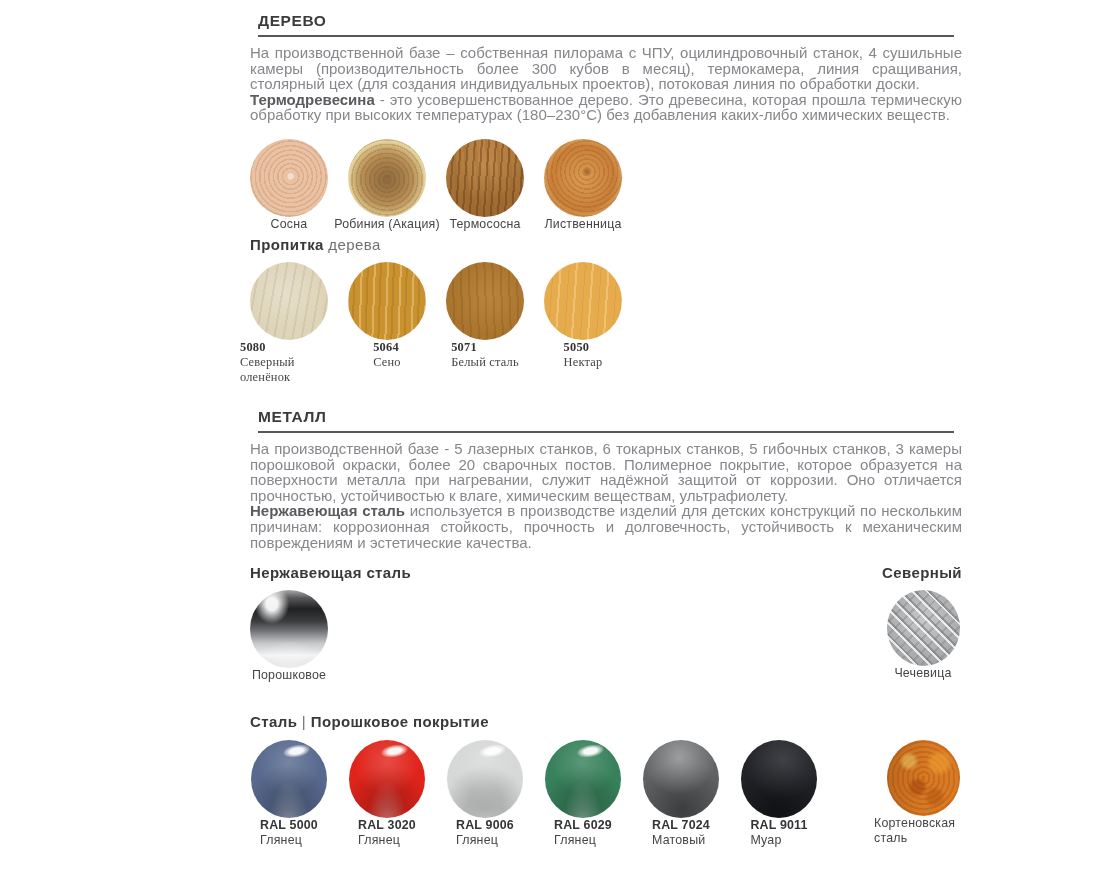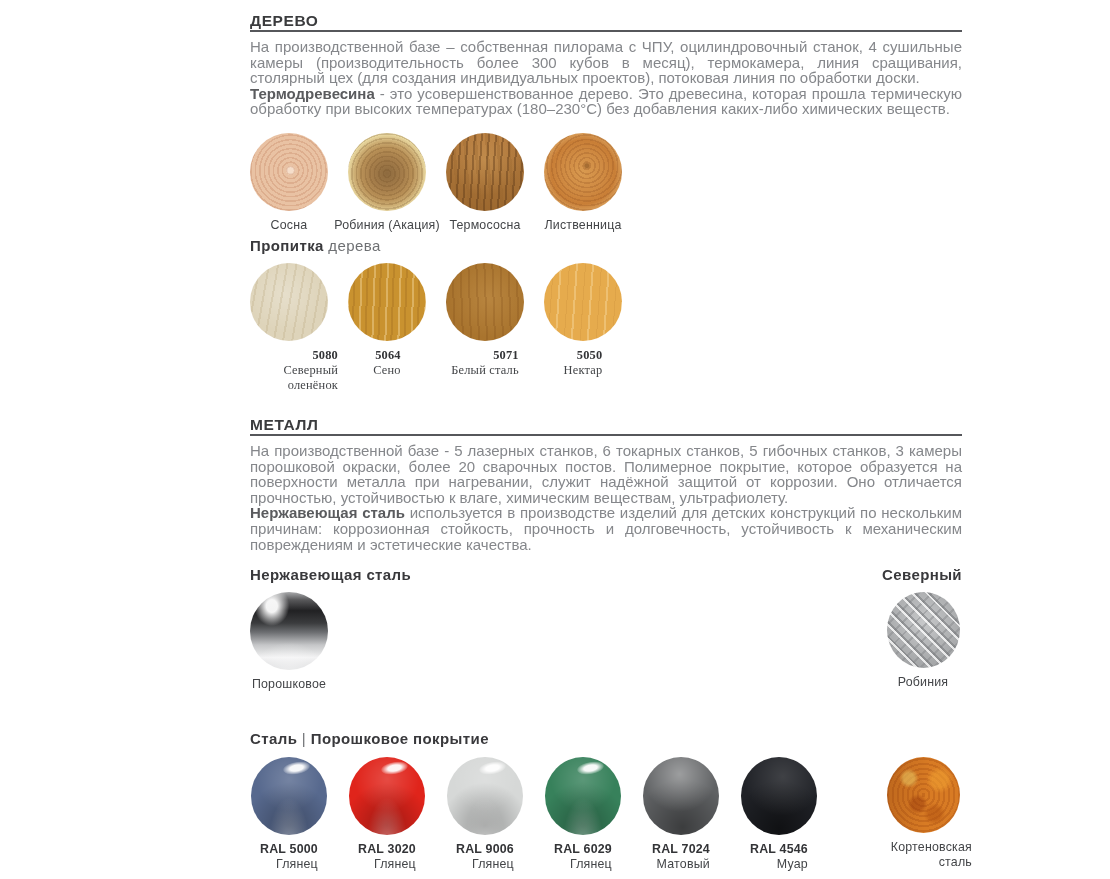--- a/index.html
+++ b/index.html
@@ -6,21 +6,21 @@
   body{
     width:1110px;height:879px;background:#ffffff;overflow:hidden;position:relative;
     font-family:"Liberation Sans","DejaVu Sans",sans-serif;
     -webkit-font-smoothing:antialiased;
   }
   .content{position:absolute;left:250px;top:0;width:712px;}
 
   
   .sec-title{
     font-size:15.5px;font-weight:bold;color:#3a3b3d;letter-spacing:.6px;
-    border-bottom:2px solid #56575b;margin:0;
+    padding-bottom:5px;border-bottom:2px solid #56575b;margin:8px;
   }
   .sec-title.first{margin-top:12px;}
   .sec-title.metal{margin-top:23px;}
 
   
   .para{
     font-size:15px;line-height:15.6px;color:#85878b;text-align:justify;margin:0;
   }
   .para.p-top{margin-top:7px;}
   .para b{color:#5a5b5e;font-weight:bold;}
@@ -29,21 +29,21 @@
   .sub-title{
     font-size:15px;color:#39393c;font-weight:600;letter-spacing:.4px;margin:0;
   }
   .sub-title .light{color:#6e7073;font-weight:400;}
 
   
   .row{display:flex;margin-left:-10px;}
   .cell{width:98px;flex:0 0 98px;display:flex;flex-direction:column;align-items:center;}
   .circle{width:78px;height:78px;border-radius:50%;position:relative;overflow:hidden;}
   .label{
-    margin-top:7px;font-size:12.4px;line-height:15px;color:#434548;text-align:right;letter-spacing:.2px;
+    font-size:12.4px;line-height:15px;color:#434548;text-align:left;letter-spacing:.2px;
   }
   .label .code{font-weight:600;color:#333437;}
   .nowrap{white-space:nowrap;}
 
   .wood-row{margin-top:16px;}
   .imp-row{margin-top:9px;font-family:Liberation Serif, serif;}
   .imp-title{margin-top:4px;}
 
   
   .tx-sosna{
@@ -107,21 +107,21 @@
       radial-gradient(circle at 36% 28%, #dfe0e2 0%, #c2c3c5 30%, #a2a4a6 55%, #7e8082 82%, #68696b 100%);
   }
   .tx-checker{
     background-image:
       repeating-linear-gradient(45deg, rgba(255,255,255,.75) 0 2px, rgba(118,120,123,.55) 2px 4px, rgba(0,0,0,0) 4px 10px),
       repeating-linear-gradient(-45deg, rgba(134,136,139,.45) 0 2px, rgba(0,0,0,0) 2px 9px),
       radial-gradient(circle at 50% 40%, rgba(255,255,255,.25), rgba(0,0,0,.12) 90%);
   }
 
   
-  .powder-title{margin-top:38px;}
+  .powder-title{margin-top:30px;}
   .ral-row{margin-top:10px;}
   .sphere{width:76px;height:78px;}
   .gloss{
     background-image:
       radial-gradient(ellipse at 50% 112%, rgba(255,255,255,.35), rgba(255,255,255,0) 38%),
       radial-gradient(circle at 50% 28%, rgba(255,255,255,.18), rgba(255,255,255,0) 48%),
       radial-gradient(circle at 50% 88%, rgba(0,0,0,.30), rgba(0,0,0,0) 55%);
   }
   .gloss::after{
     content:"";position:absolute;top:6%;left:42%;width:36%;height:15%;
@@ -210,21 +210,21 @@
     <h3 class="sub-title">Северный</h3>
   </div>
 
   <div class="metal-balls">
     <div class="cell">
       <div class="circle ball-mirror" style="background-color: rgb(155, 156, 158);"></div>
       <div class="label nowrap">Порошковое</div>
     </div>
     <div class="cell corten-cell alu-cell">
       <div class="circle tx-checker" style="background-color: rgb(179, 181, 183);"></div>
-      <div class="label nowrap">Робиния</div>
+      <div class="label nowrap">Чечевица</div>
     </div>
   </div>
 
   <h3 class="sub-title powder-title"><span>Сталь</span><span class="light"> | </span><span>Порошковое покрытие</span></h3>
 
   <div class="row ral-row">
     <div class="cell">
       <div class="circle sphere gloss" style="background-color: rgb(87, 105, 142);"></div>
       <div class="label"><span class="code nowrap">RAL 5000</span><br><span>Глянец</span></div>
     </div>
@@ -239,21 +239,21 @@
     <div class="cell">
       <div class="circle sphere gloss" style="background-color: rgb(55, 129, 91);"></div>
       <div class="label"><span class="code nowrap">RAL 6029</span><br><span>Глянец</span></div>
     </div>
     <div class="cell">
       <div class="circle sphere matte-sh" style="background-color: rgb(96, 98, 100);"></div>
       <div class="label"><span class="code nowrap">RAL 7024</span><br><span>Матовый</span></div>
     </div>
     <div class="cell">
       <div class="circle sphere moire-sh" style="background-color: rgb(32, 34, 39);"></div>
-      <div class="label"><span class="code nowrap">RAL 4546</span><br><span>Муар</span></div>
+      <div class="label"><span class="code nowrap">RAL 9011</span><br><span>Муар</span></div>
     </div>
     <div class="cell corten-cell">
       <div class="circle tx-corten" style="background-color: rgb(216, 123, 36);"></div>
       <div class="label">Кортеновская сталь</div>
     </div>
   </div>
 
 </div>
 
 </body></html>

